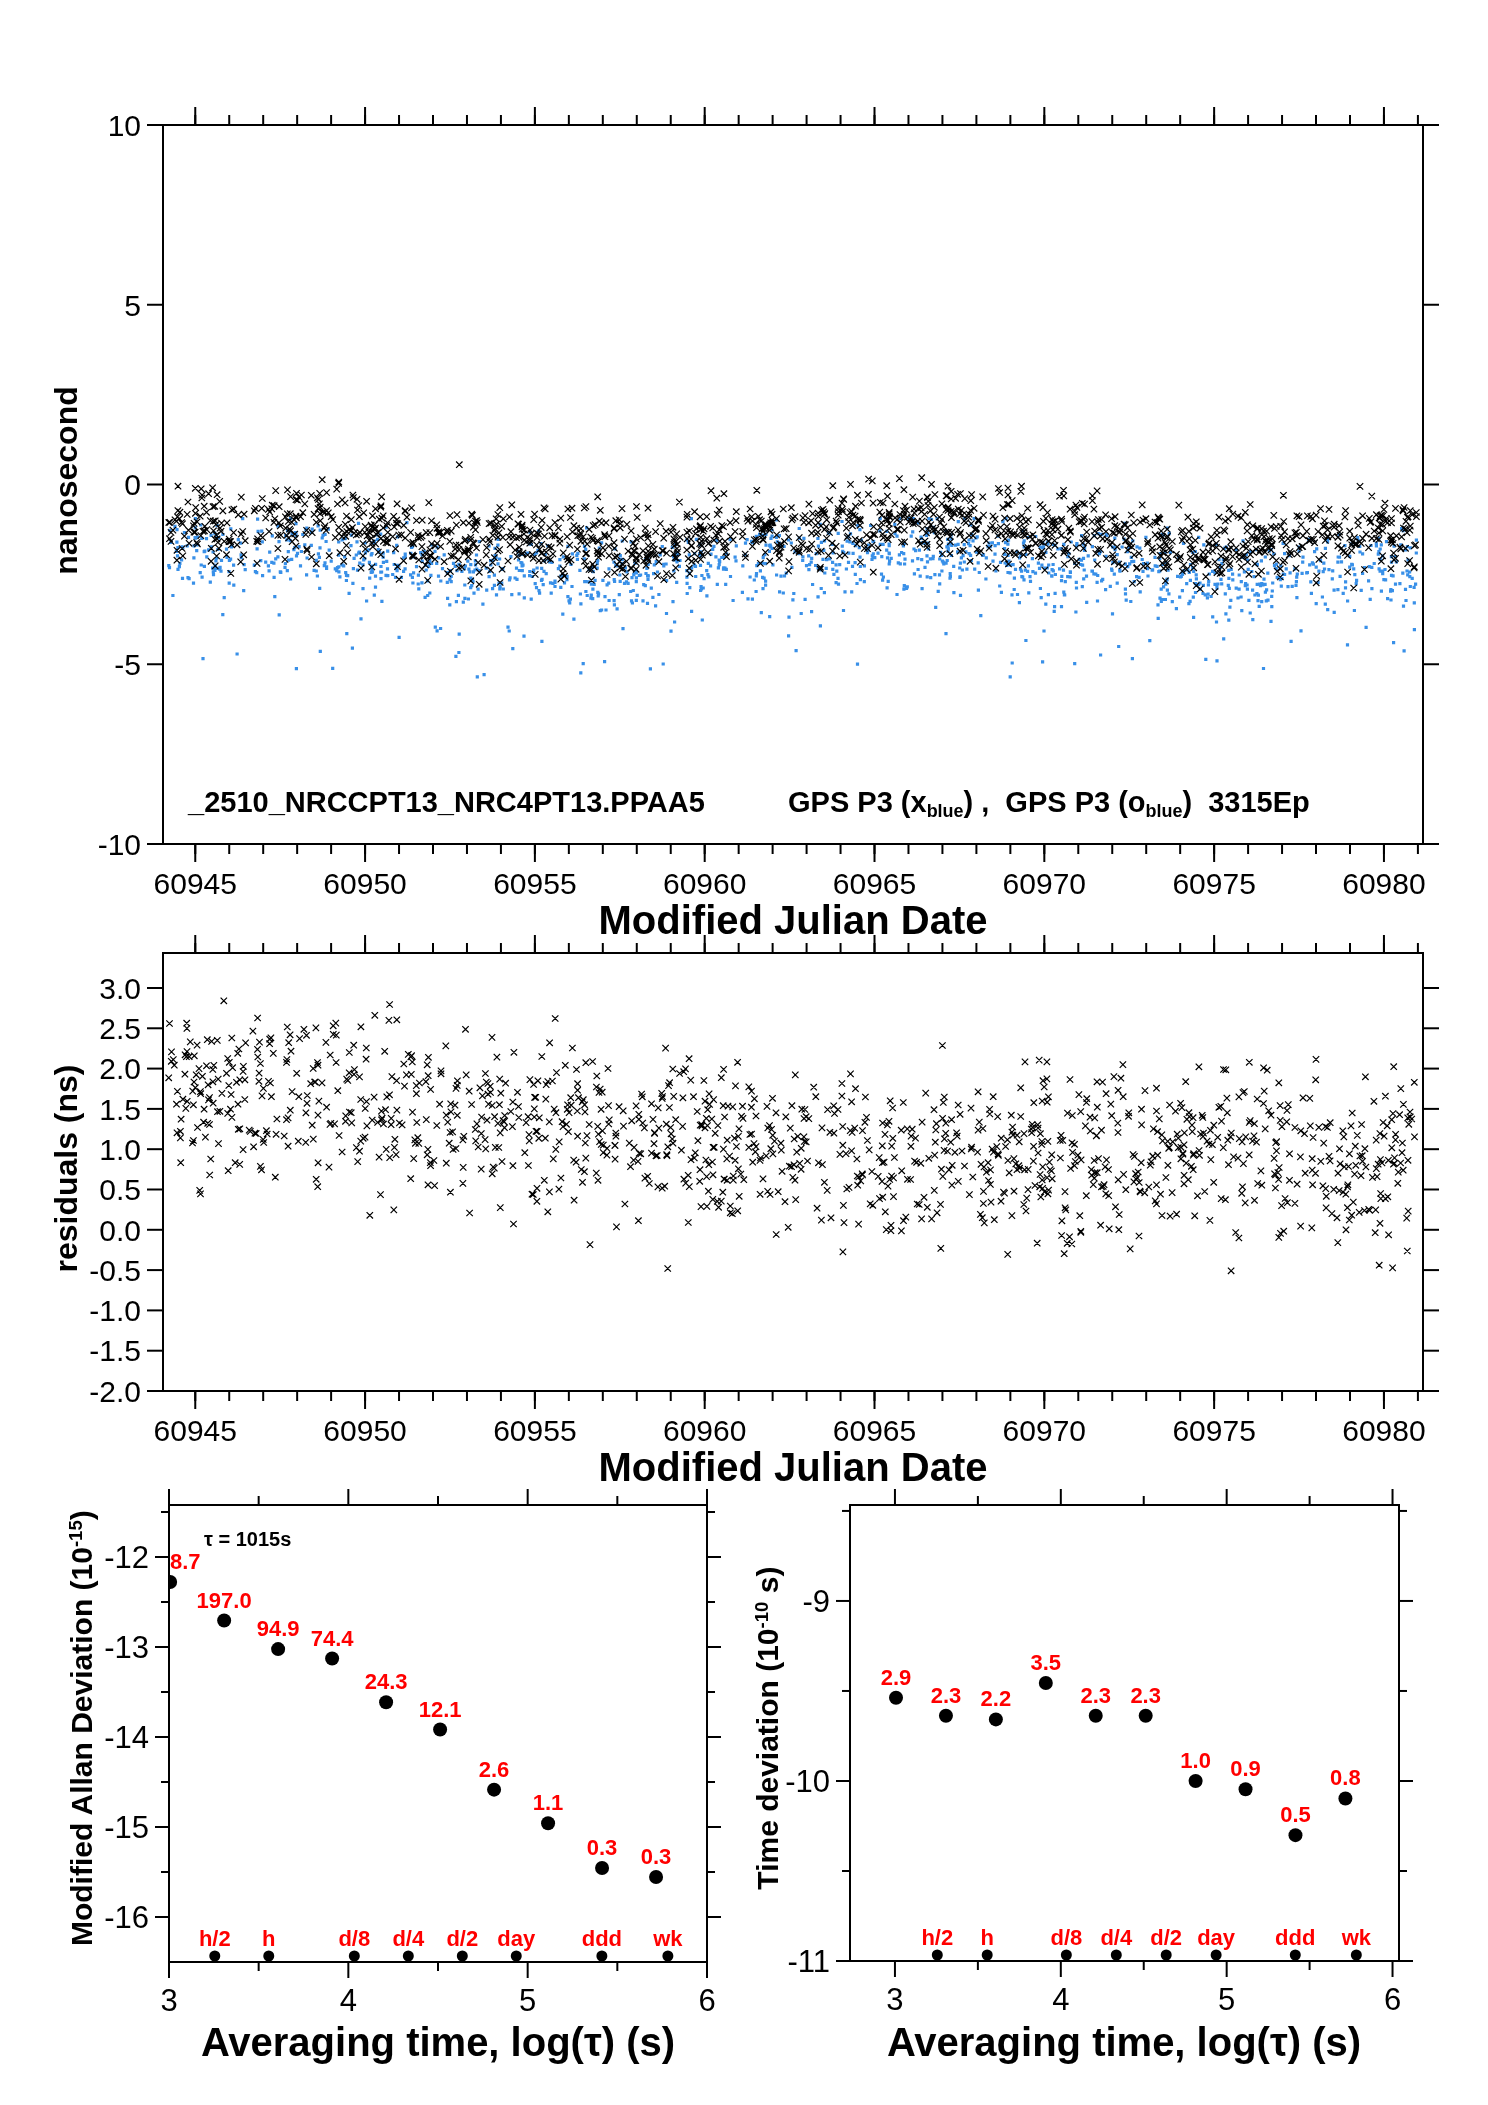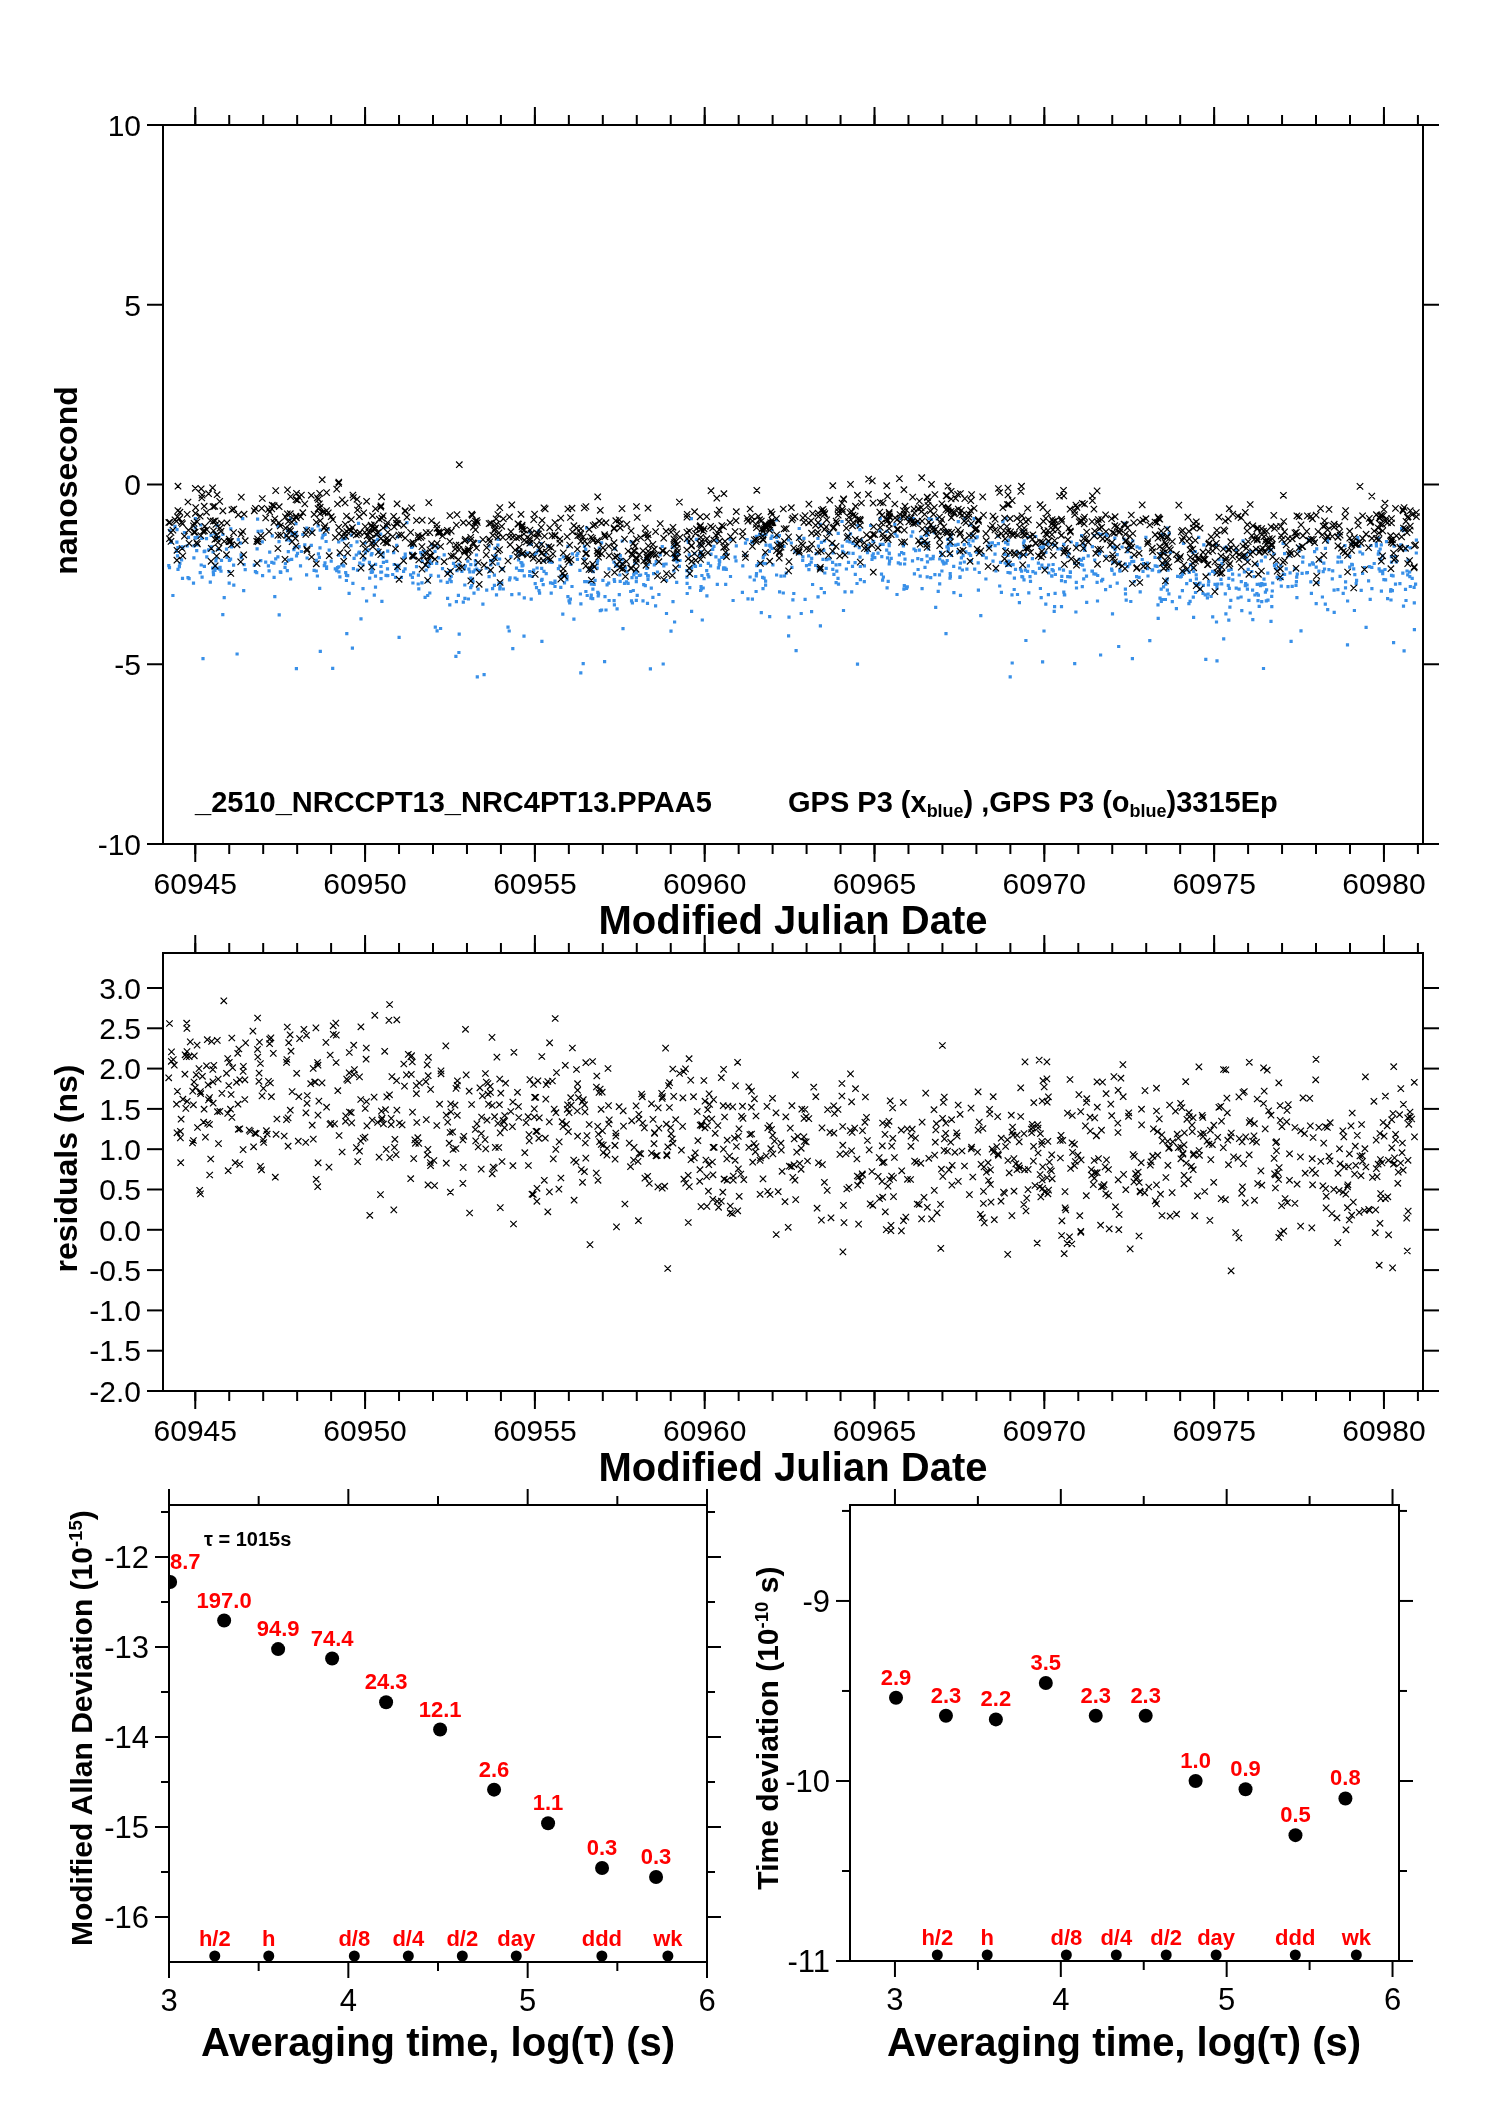--- a/index.html
+++ b/index.html
@@ -5,21 +5,21 @@
   html,body{margin:0;padding:0;background:#fff;}
   #fig{position:relative;width:1488px;height:2105px;background:#fff;overflow:hidden;
        font-family:"Liberation Sans",sans-serif;color:#000;}
   .abs{position:absolute;white-space:pre;}
   .bold{font-weight:bold;}
   .ctr{text-align:center;}
   .rot{transform:rotate(-90deg);transform-origin:center center;}
   .sub{font-size:0.62em;vertical-align:-0.28em;}
   .sup{font-size:0.62em;vertical-align:0.55em;}
   .t-axis{font-size:40px;font-weight:bold;}
-  .gap1{}
+  .gap1{margin-left:16px;}
 </style>
 </head>
 <body>
 
 <div id="fig">
 
   <svg id="plot-svg" width="1488" height="2105">
       <g>
         <rect x="163" y="125" width="1260" height="719" fill="none" stroke="#000000" stroke-width="2"></rect>
         <line x1="195.26415094329866" y1="844" x2="195.26415094329866" y2="854" stroke="#000000" stroke-width="2"></line>
@@ -455,19 +455,19 @@
   
   <div class="abs ctr t-axis" style="left:493px;top:898px;width:600px;">Modified Julian Date</div>
 
   <div class="abs ctr t-axis" style="left:493px;top:1445px;width:600px;">Modified Julian Date</div>
 
   <div class="abs ctr t-axis" style="left:188px;top:2020px;width:500px;"><span>Averaging time, log(</span><span>τ</span><span>) (s)</span></div>
 
   <div class="abs ctr t-axis" style="left:874px;top:2020px;width:500px;"><span>Averaging time, log(</span><span>τ</span><span>) (s)</span></div>
 
   
-  <div class="abs bold" style="left:195px;top:786px;font-size:29px;">_2510_NRCCPT13_NRC4PT13.PPAA5</div>
+  <div class="abs bold" style="left:188px;top:786px;font-size:29px;">_2510_NRCCPT13_NRC4PT13.PPAA5</div>
 
   <div class="abs bold" style="left:788px;top:786px;font-size:29px;"><span>GPS P3 (x</span><span class="sub">blue</span><span>) ,</span><span class="gap1">GPS P3 (o</span><span class="sub">blue</span><span>)</span><span class="gap1">3315Ep</span></div>
 
 
   <div class="abs bold" style="left:204px;top:1528px;font-size:20px;">τ = 1015s</div>
 </div>
 
 </body></html>

